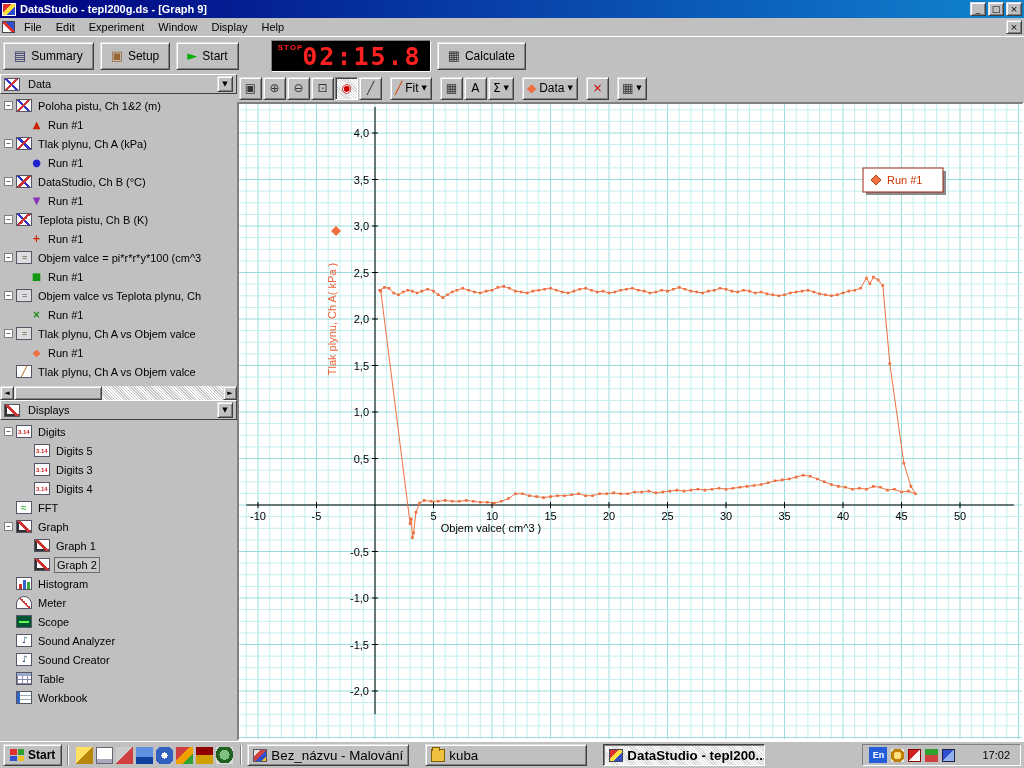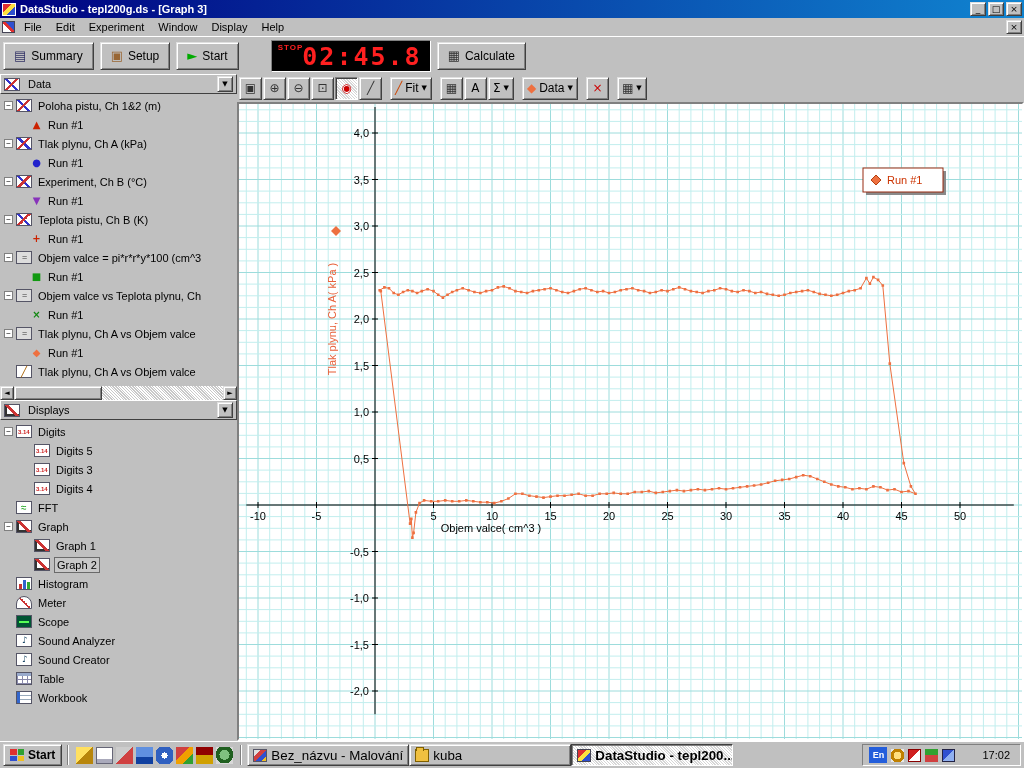--- a/index.html
+++ b/index.html
@@ -111,21 +111,21 @@
   .tray-icon:nth-of-type(3){background:linear-gradient(135deg,#d02020 0 50%,#fff 50%); border:1px solid #800;}
   .tray-icon:nth-of-type(4){background:linear-gradient(#30a030 0 50%,#d04040 50%);}
   .tray-icon:nth-of-type(5){background:linear-gradient(135deg,#3050d0 0 50%,#90b0f0 50%); border:1px solid #224;}
   .clock { padding:0 4px 0 6px; }
 </style>
 </head>
 <body>
 
 <div class="titlebar">
   <span class="app-icon"></span>
-  <span class="title-text">DataStudio - tepl200g.ds - [Graph 3]</span>
+  <span class="title-text">DataStudio - tepl200g.ds - [Graph 9]</span>
   <button class="winbtn out g">_</button>
   <button class="winbtn out g">□</button>
   <button class="winbtn out g">×</button>
 </div>
 
 <div class="menubar">
   <span class="child-icon"></span>
   <span id="menu-items"><span class="menu-item">File</span><span class="menu-item">Edit</span><span class="menu-item">Experiment</span><span class="menu-item">Window</span><span class="menu-item">Display</span><span class="menu-item">Help</span></span>
   <button class="winbtn out g">×</button>
 </div>
@@ -138,21 +138,21 @@
   <button class="tbtn out">
     <span class="ic g" style="color:#963">▣</span>
     <span>Setup</span>
   </button>
   <button class="tbtn out">
     <span class="ic g" style="color:#0a0">►</span>
     <span>Start</span>
   </button>
   <div class="timer">
     <span class="stop">STOP</span>
-    <span class="digits">02:45.8</span>
+    <span class="digits">02:15.8</span>
   </div>
   <button class="tbtn out">
     <span class="ic g" style="color:#333">▦</span>
     <span>Calculate</span>
   </button>
 </div>
 
 <div class="content">
   <div class="left-panel">
     <div class="panel-header">
@@ -175,21 +175,21 @@
           <span class="ti icon-sensor"></span>
           <span class="row-label">Tlak plynu, Ch A (kPa)</span>
         </div>
         <div class="tree-row run-row">
           <span class="marker g" style="color: rgb(34, 34, 204);">●</span>
           <span class="row-label">Run #1</span>
         </div>
         <div class="tree-row">
           <span class="expander">−</span>
           <span class="ti icon-sensor"></span>
-          <span class="row-label">Experiment, Ch B (°C)</span>
+          <span class="row-label">DataStudio, Ch B (°C)</span>
         </div>
         <div class="tree-row run-row">
           <span class="marker g" style="color: rgb(136, 51, 187);">▼</span>
           <span class="row-label">Run #1</span>
         </div>
         <div class="tree-row">
           <span class="expander">−</span>
           <span class="ti icon-sensor"></span>
           <span class="row-label">Teplota pistu, Ch B (K)</span>
         </div>
@@ -568,21 +568,21 @@
     <span class="ql-icon"></span>
     <span class="ql-icon"></span>
     <span class="ql-icon"></span>
     <span class="ql-icon"></span>
     <span class="ql-icon"></span>
     <span class="ql-icon"></span>
     <span class="ql-icon"></span>
     <span class="ql-icon"></span>
   </div>
   <div class="tb-divider"></div>
-  <span id="task-buttons" style="display:flex;gap:0">
+  <span id="task-buttons" style="display:flex;gap:16px">
       <button class="task-btn out">
         <span class="task-icon ti-paint"></span>
         <span>Bez_názvu - Malování</span>
       </button>
       <button class="task-btn out">
         <span class="task-icon ti-folder"></span>
         <span>kuba</span>
       </button>
       <button class="task-btn out active">
         <span class="task-icon ti-datastudio"></span>

